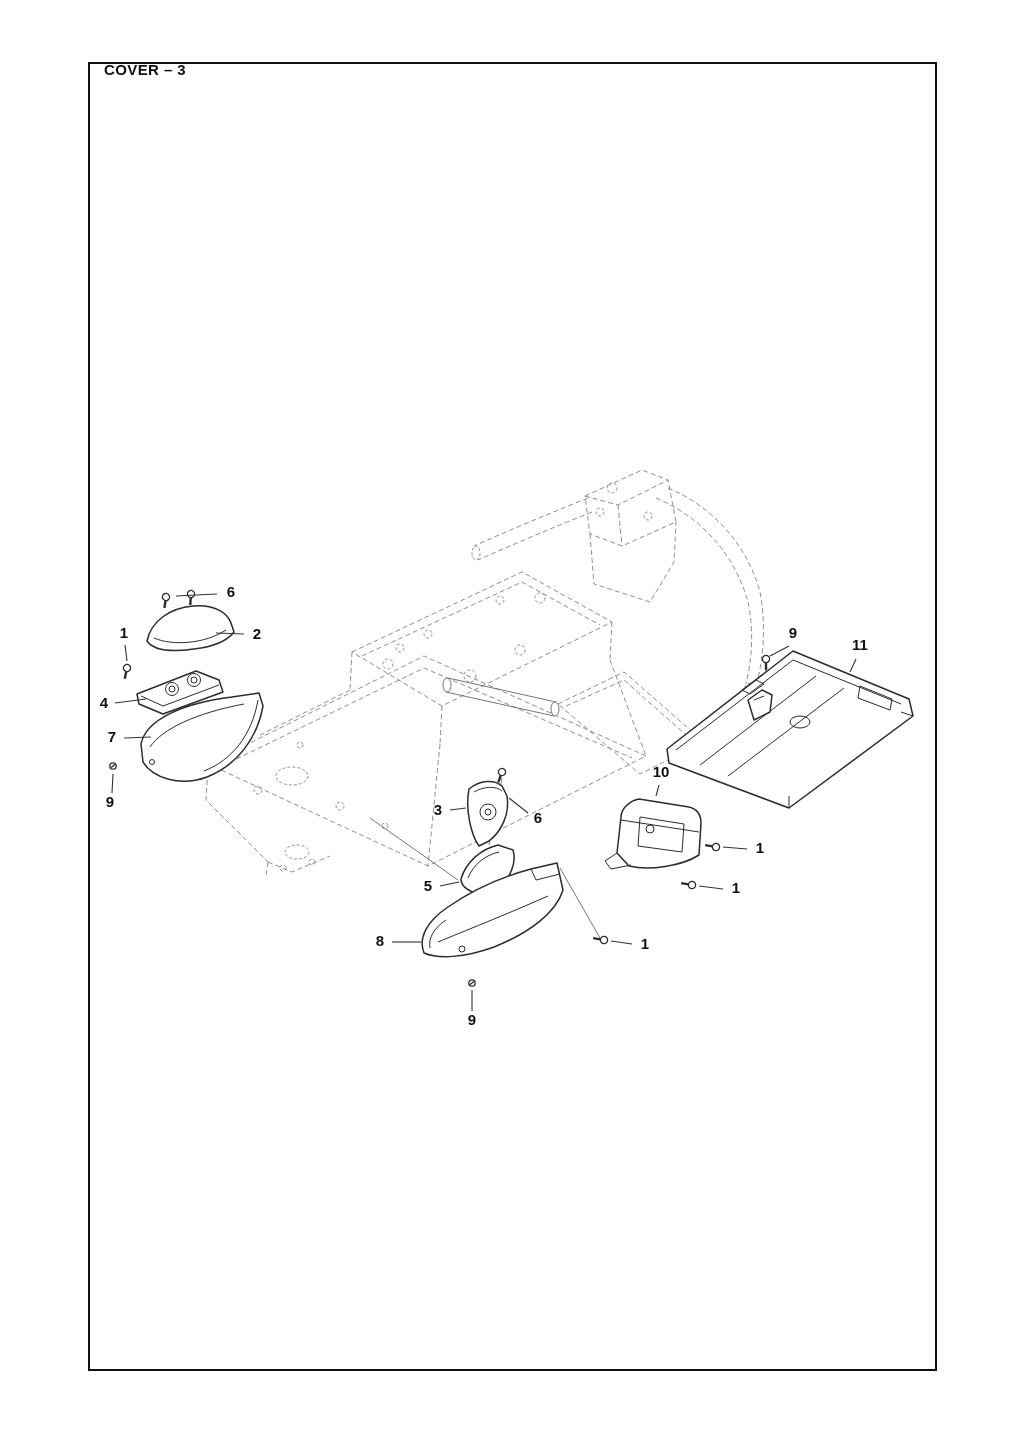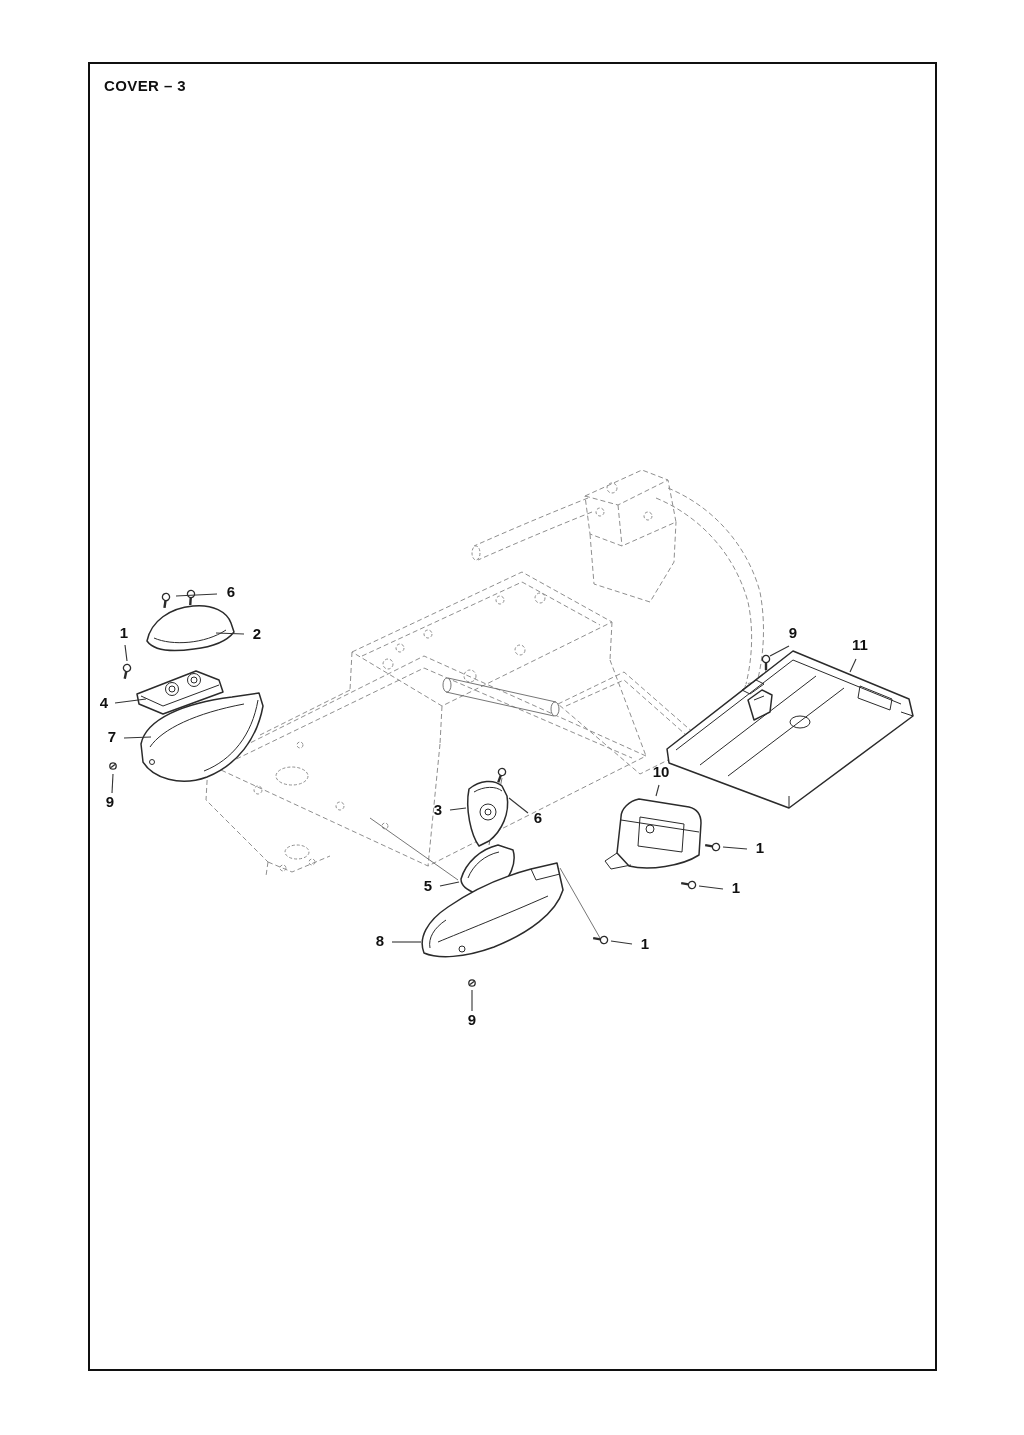--- a/index.html
+++ b/index.html
@@ -1,20 +1,20 @@
 <!DOCTYPE html>
 <html><head>
 <meta charset="utf-8">
 <style>
   html,body{margin:0;padding:0;background:#ffffff;}
   .canvas{position:relative;width:1024px;height:1435px;background:#fff;
           font-family:"Liberation Sans",sans-serif;overflow:hidden;}
   .frame{position:absolute;left:88px;top:62px;width:849px;height:1309px;
          border:2.5px solid #101010;box-sizing:border-box;background:#fff;}
-  .title{position:absolute;left:104px;top:77px;font-size:15px;font-weight:bold;
+  .title{position:absolute;left:104px;top:61px;font-size:15px;font-weight:bold;
          color:#101010;letter-spacing:.4px;}
   svg.art{position:absolute;left:0;top:0;}
   
   .chassis path,.chassis line{stroke:#8f8f8f;fill:none;stroke-width:1;stroke-dasharray:5 3;}
   .chassis circle,.chassis ellipse{stroke:#8f8f8f;fill:none;stroke-width:1;stroke-dasharray:3 2;}
   .proj{stroke:#666;stroke-width:.9;fill:none;}
   
   .part{stroke:#2b2b2b;fill:#ffffff;stroke-width:1.5;stroke-linejoin:round;stroke-linecap:round;}
   .detail{fill:none;stroke:#2b2b2b;stroke-width:1;}
   .fastener{stroke:#2b2b2b;fill:#fff;stroke-width:1.3;}

